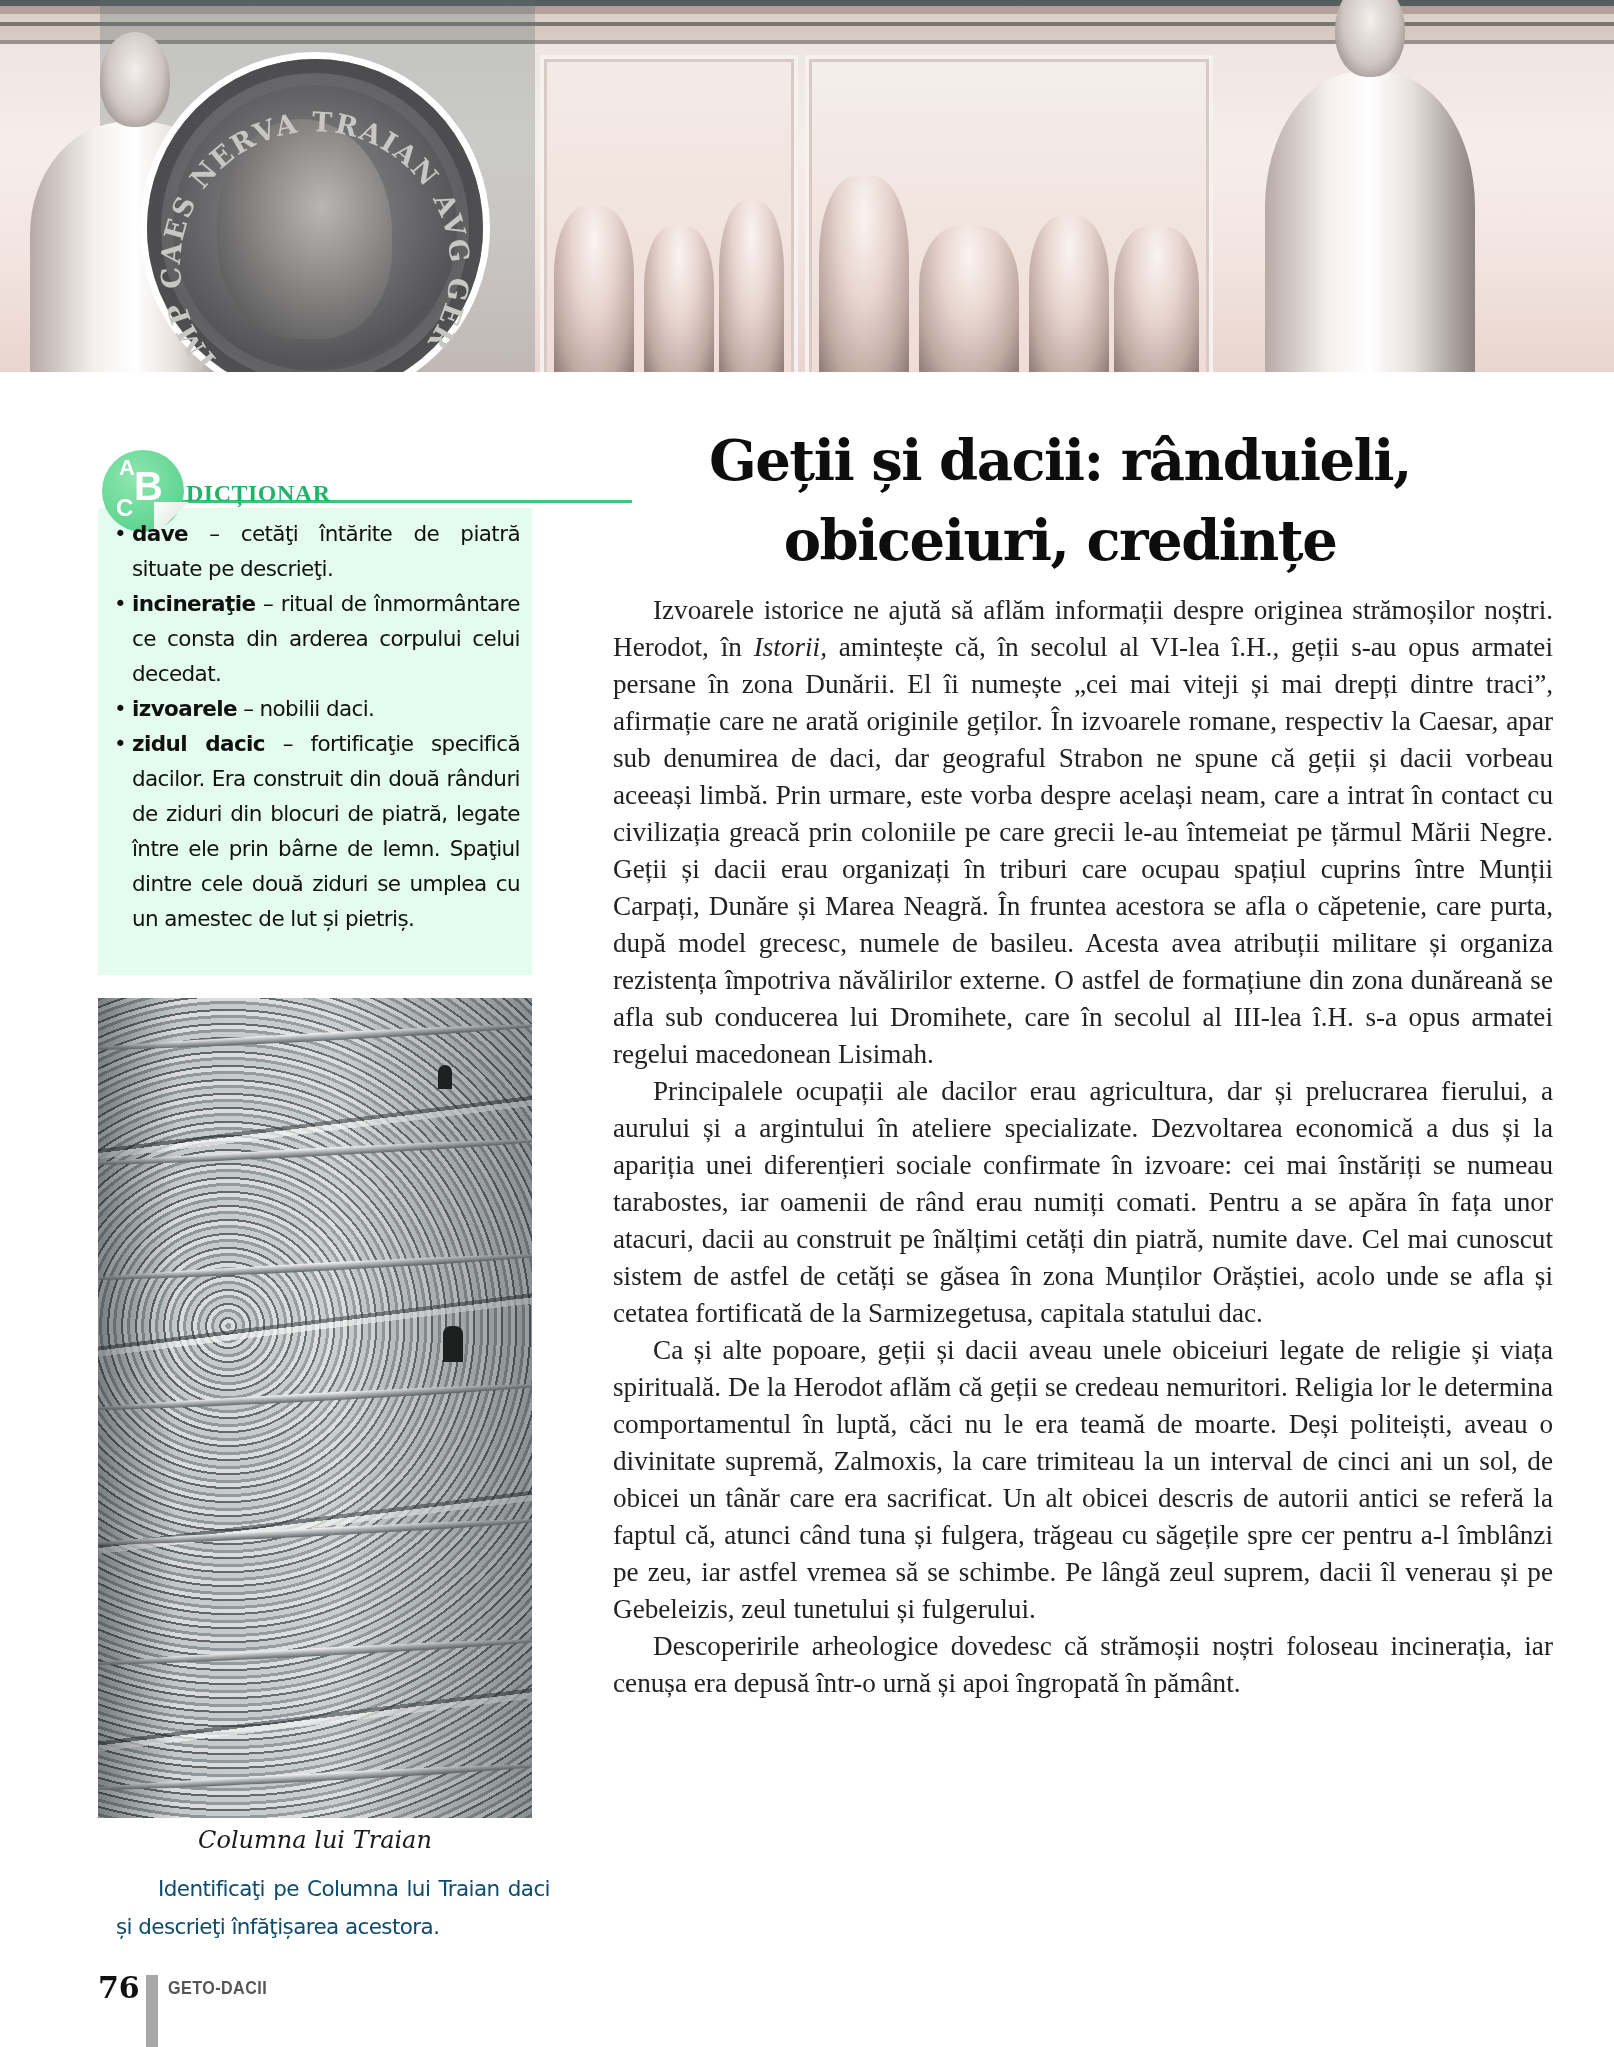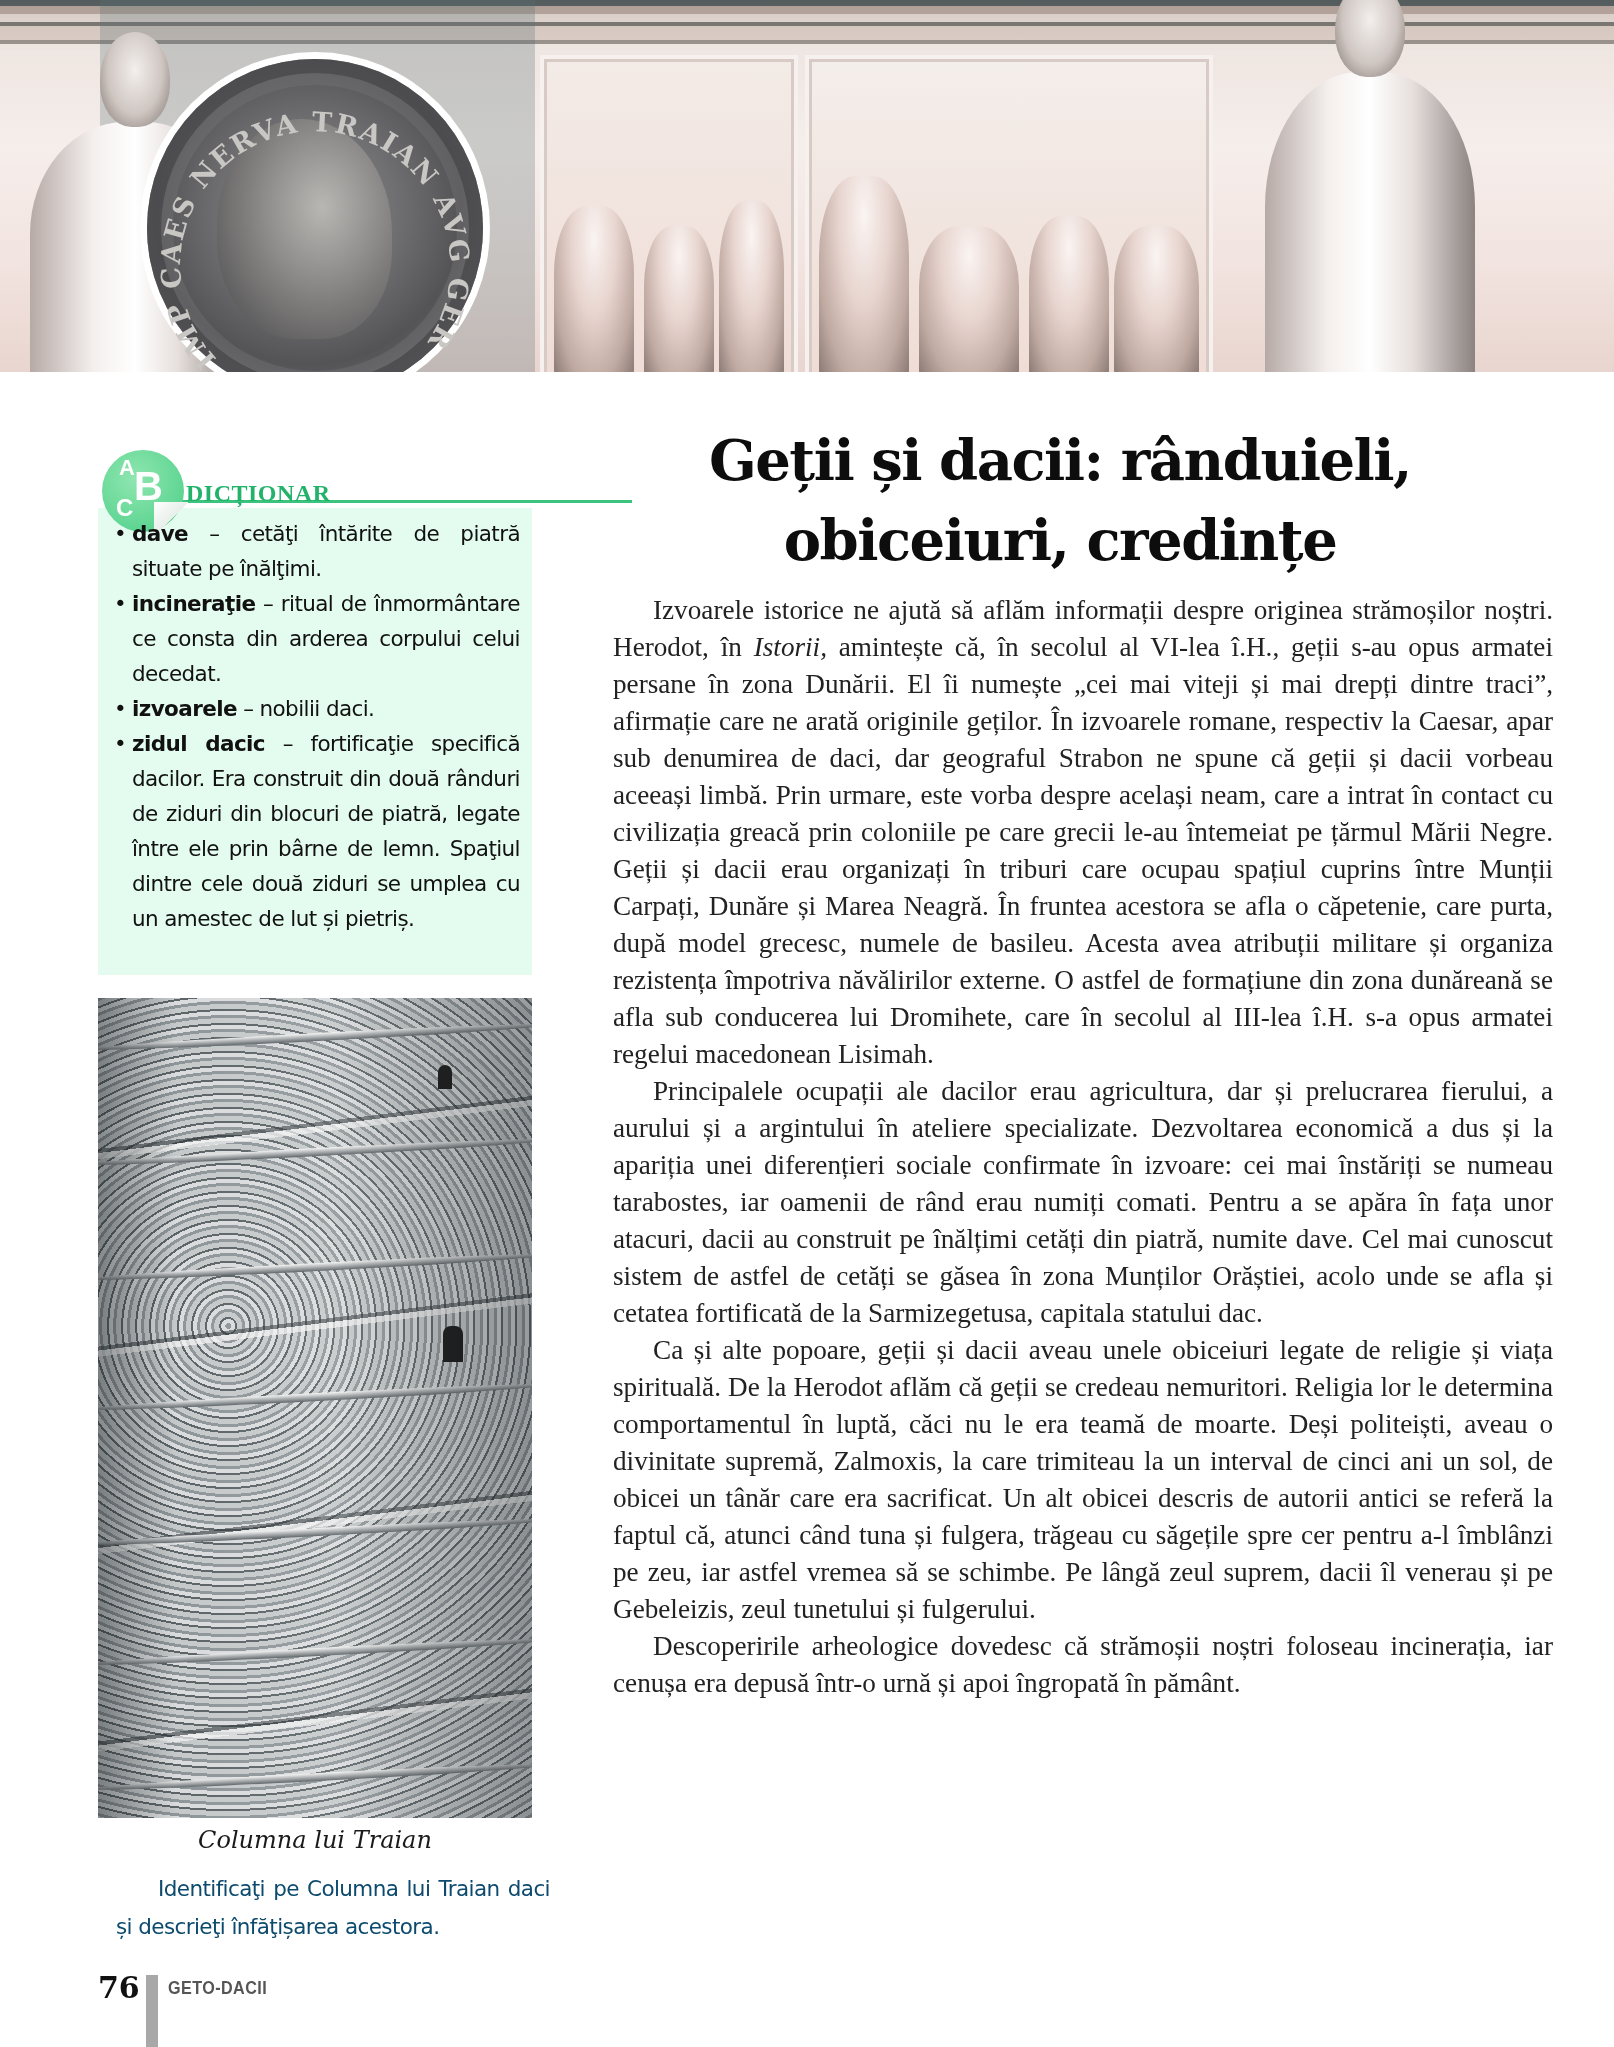--- a/index.html
+++ b/index.html
@@ -109,21 +109,21 @@
   <div class="bg"></div>
   <div class="rule"></div>
   <div class="badge">
     <span class="ltr la">A</span>
     <span class="ltr lb">B</span>
     <span class="ltr lc">C</span>
     <span class="curl"></span>
   </div>
   <div class="title">DICȚIONAR</div>
   <ul class="list">
-    <li><span class="term">dave</span><span> – cetăţi întărite de piatră situate pe înălţimi.</span></li>
+    <li><span class="term">dave</span><span> – cetăţi întărite de piatră situate pe descrieţi.</span></li>
     <li><span class="term">incineraţie</span><span> – ritual de înmormântare ce consta din arderea corpului celui decedat.</span></li>
     <li><span class="term">izvoarele</span><span> – nobilii daci.</span></li>
     <li><span class="term">zidul dacic</span><span> – fortificaţie specifică dacilor. Era construit din două rânduri de ziduri din blocuri de piatră, legate între ele prin bârne de lemn. Spaţiul dintre cele două ziduri se umplea cu un amestec de lut și pietriș.</span></li>
   </ul>
 </div>
 
 <div class="column-photo">
   <div class="band" style="top:35px;"></div>
   <div class="band" style="top:150px;"></div>
   <div class="band" style="top:265px;"></div>

